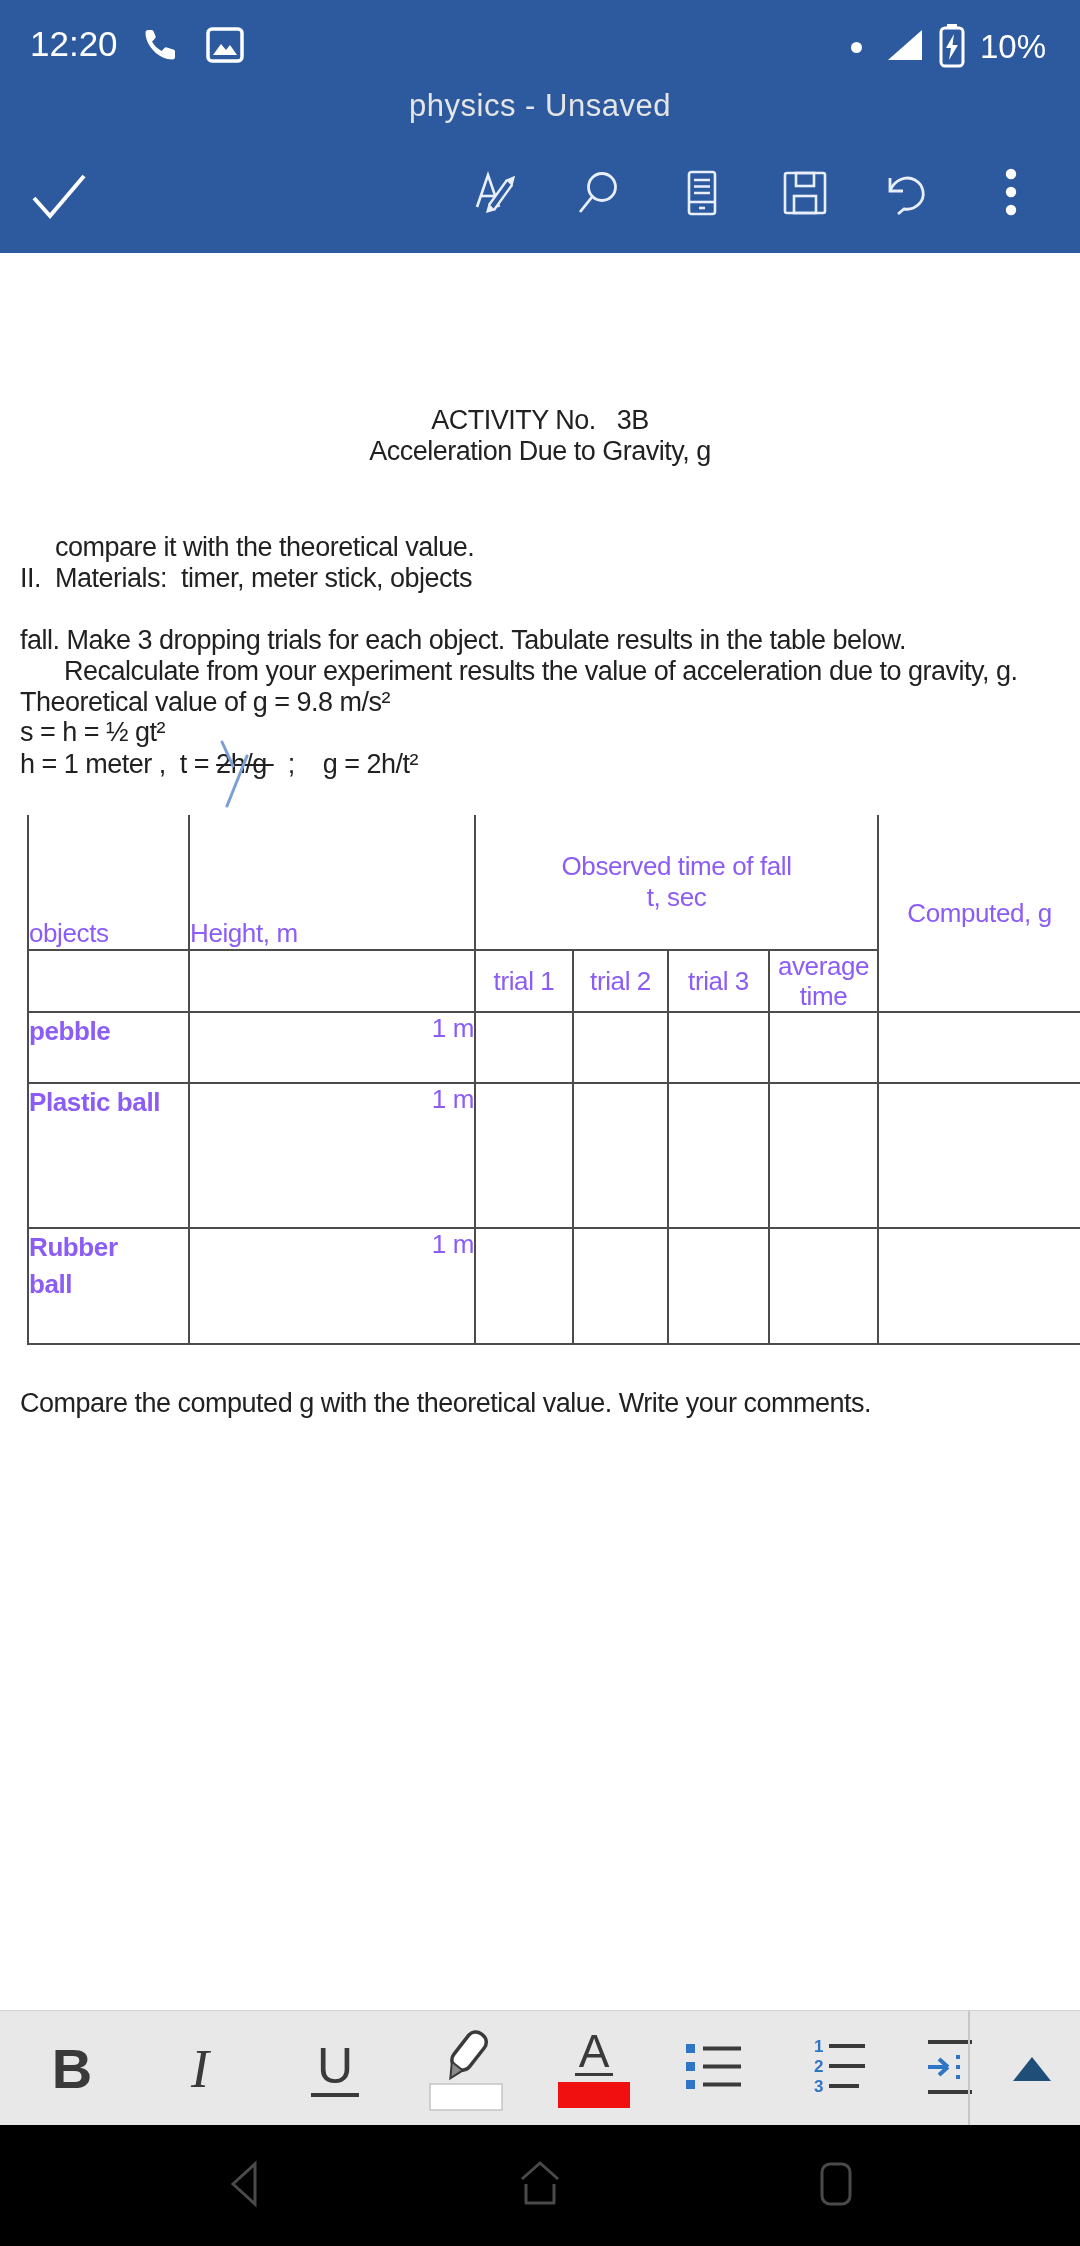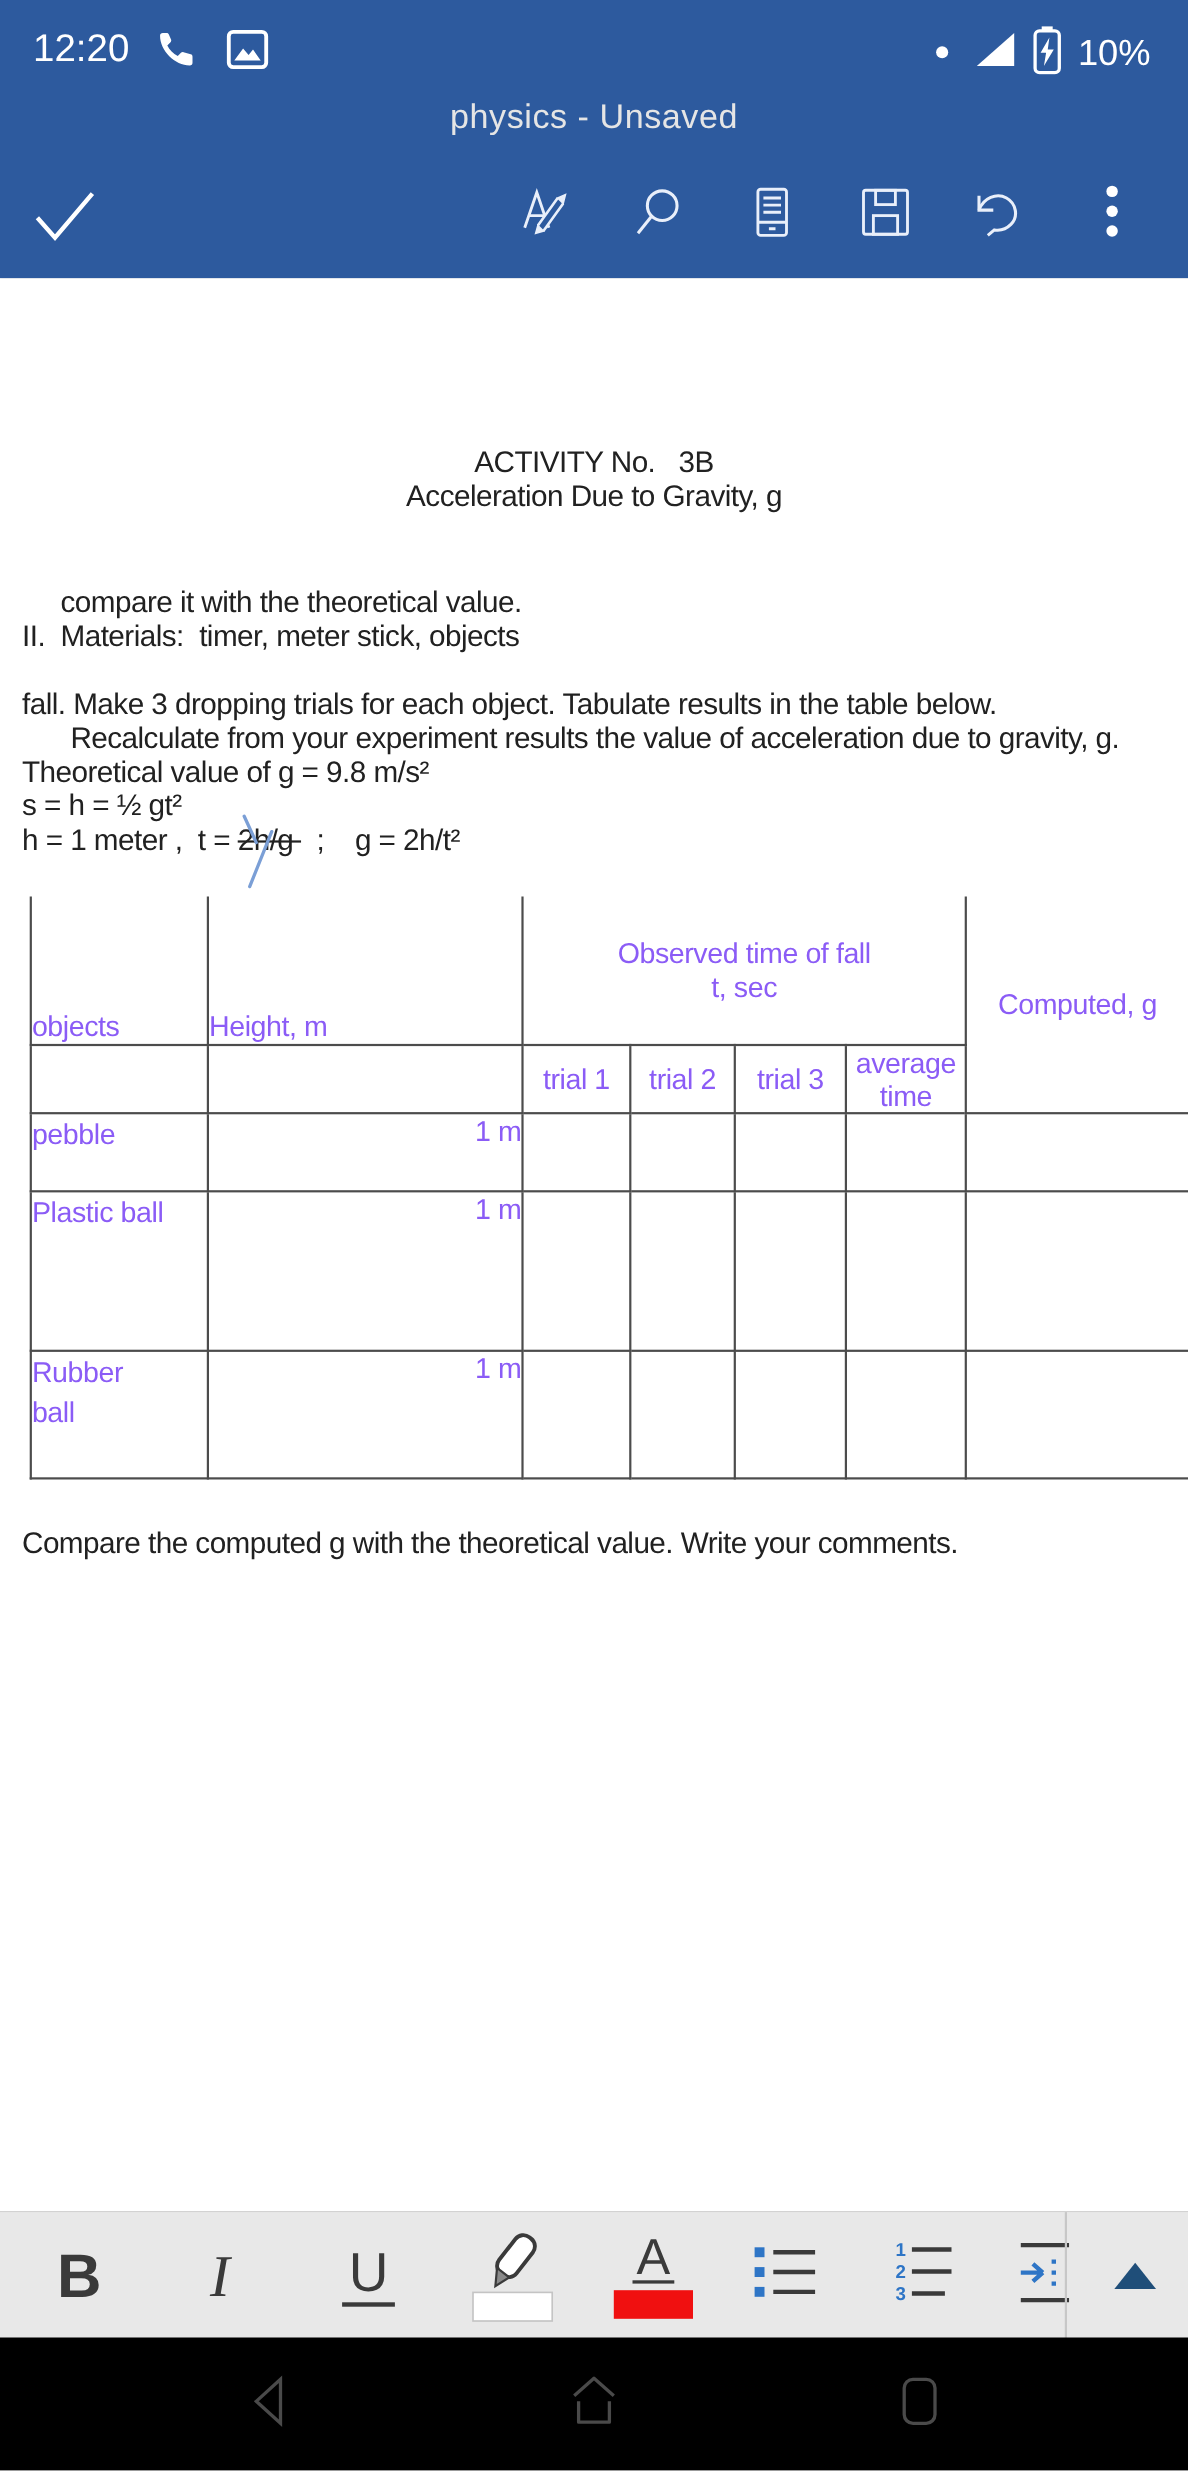--- a/index.html
+++ b/index.html
@@ -31,21 +31,21 @@
   
   table.gravity{position:absolute;left:27px;top:562px;border-collapse:collapse;table-layout:fixed;width:1053px;}
   table.gravity td{border:2px solid #4c4c4c;font-size:26px;letter-spacing:-0.4px;color:#8b5cf6;padding:0;overflow:hidden;margin-left:29px;}
   tr.r1 td{border-top:none;}
   td.lastcol{border-right:none;}
   td.hdr-low{vertical-align:bottom;padding:0 0 12px 10px;}
   td.hdr-height{vertical-align:bottom;padding:0 0 12px 36px;}
   td.obs{text-align:center;vertical-align:middle;white-space:pre-line;padding-bottom:30px;}
   td.comp{text-align:center;vertical-align:middle;padding-bottom:10px;}
   td.trial{font-size:19px;letter-spacing:0;text-align:center;vertical-align:middle;white-space:pre-line;line-height:30px;}
-  td.cell-obj{vertical-align:top;padding:8px 0 0 10px;white-space:pre-line;line-height:37px;}
+  td.cell-obj{vertical-align:top;padding:8px 0 0 10px;white-space:pre-line;line-height:37px;font-weight:bold;}
   td.cell-h{vertical-align:top;padding:8px 0 0 36px;text-align:right;}
   td.cell{vertical-align:top;}
   
   .fmtbar{position:absolute;left:0;top:2010px;width:1080px;height:115px;background:#e8e8e8;border-top:1px solid #d2d2d2;}
   .fbtn{position:absolute;top:0;height:115px;display:flex;align-items:center;justify-content:center;}
   .f-bold{left:40px;width:64px;font-size:56px;font-weight:bold;color:#3a3a3a;}
   .f-italic{left:168px;width:64px;font-size:54px;font-style:italic;font-family:"Liberation Serif",serif;color:#3a3a3a;}
   .f-under{left:300px;width:70px;font-size:50px;color:#3a3a3a;}
   .f-under .uwrap{border-bottom:4px solid #3a3a3a;padding:0 6px 2px 6px;line-height:1;}
   .f-hl{left:428px;width:76px;}

